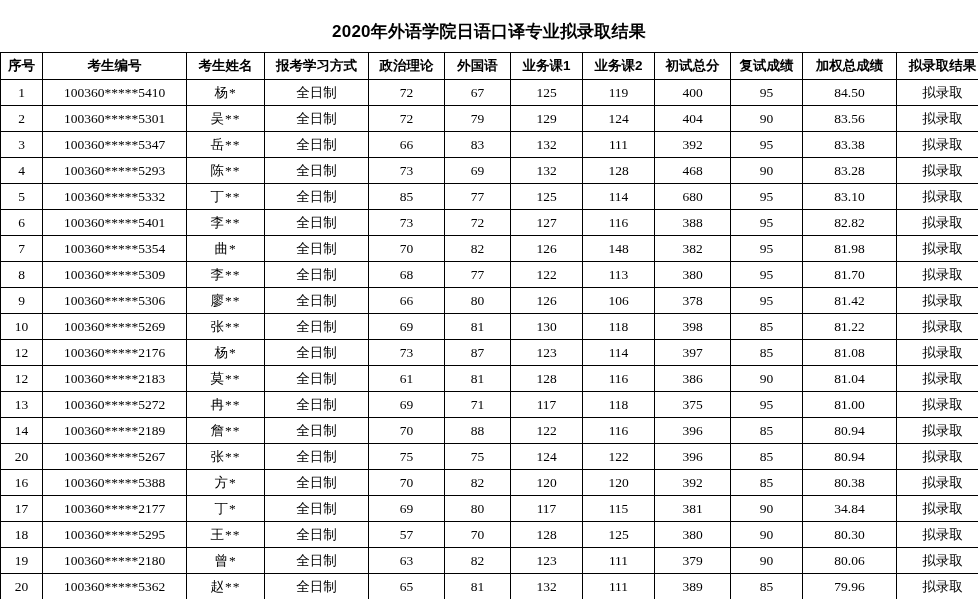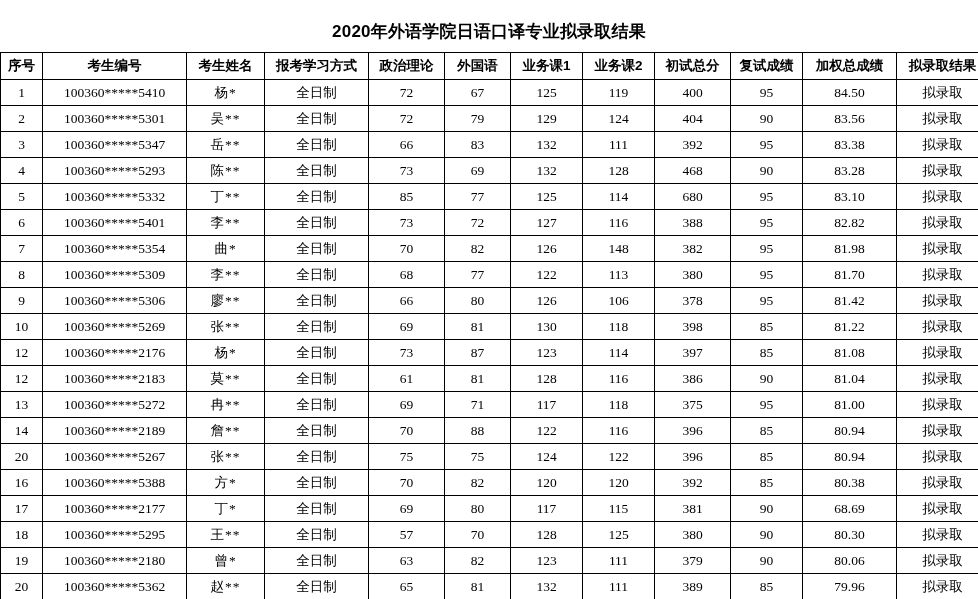--- a/index.html
+++ b/index.html
@@ -332,21 +332,21 @@
           <td class="num-col">17</td>
           <td class="num-col">100360*****2177</td>
           <td class="name-col">丁*</td>
           <td class="num-col">全日制</td>
           <td class="num-col">69</td>
           <td class="num-col">80</td>
           <td class="num-col">117</td>
           <td class="num-col">115</td>
           <td class="num-col">381</td>
           <td class="num-col">90</td>
-          <td class="num-col">68.69</td>
+          <td class="num-col">34.84</td>
           <td class="num-col">拟录取</td>
         </tr>
         <tr>
           <td class="num-col">18</td>
           <td class="num-col">100360*****5295</td>
           <td class="name-col">王**</td>
           <td class="num-col">全日制</td>
           <td class="num-col">57</td>
           <td class="num-col">70</td>
           <td class="num-col">128</td>

